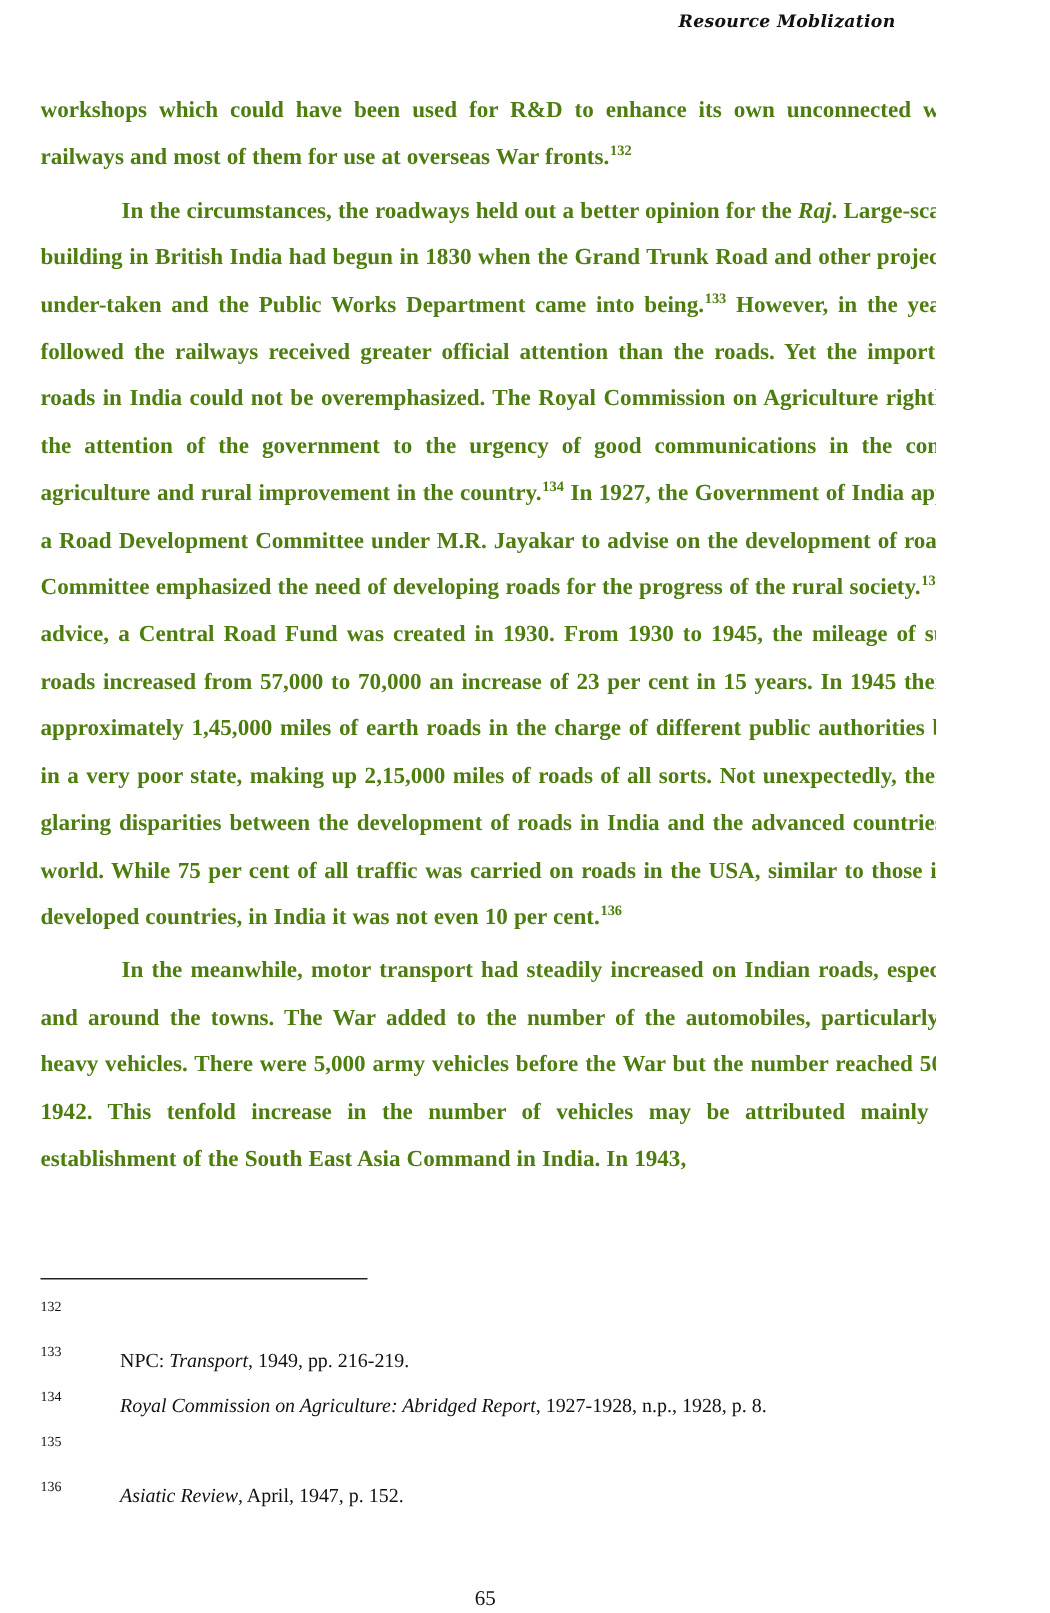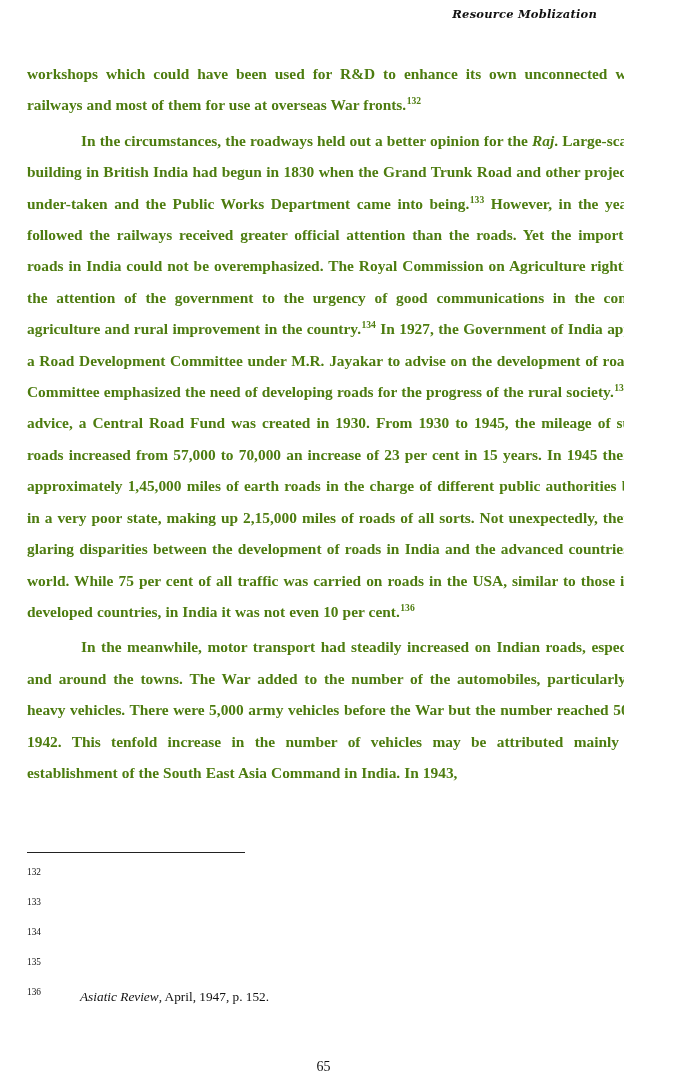--- a/index.html
+++ b/index.html
@@ -129,23 +129,25 @@
     </div>
 
   <div class="footnote-area">
     <hr class="footnote-rule">
     <div class="footnote-list">
         <div class="footnote">
           <span class="fn-num">132</span>
         </div>
         <div class="footnote">
           <span class="fn-num">133</span>
+          <span class="fn-text"><span>NPC: </span><i>Transport</i><span>, 1949, pp. 216-219.</span></span>
         </div>
         <div class="footnote">
           <span class="fn-num">134</span>
+          <span class="fn-text"><i>Royal Commission on Agriculture: Abridged Report</i><span>, 1927-1928, n.p., 1928, p. 8.</span></span>
         </div>
         <div class="footnote">
           <span class="fn-num">135</span>
         </div>
         <div class="footnote">
           <span class="fn-num">136</span>
           <span class="fn-text"><i>Asiatic Review</i><span>, April, 1947, p. 152.</span></span>
         </div>
       </div>
   </div>

